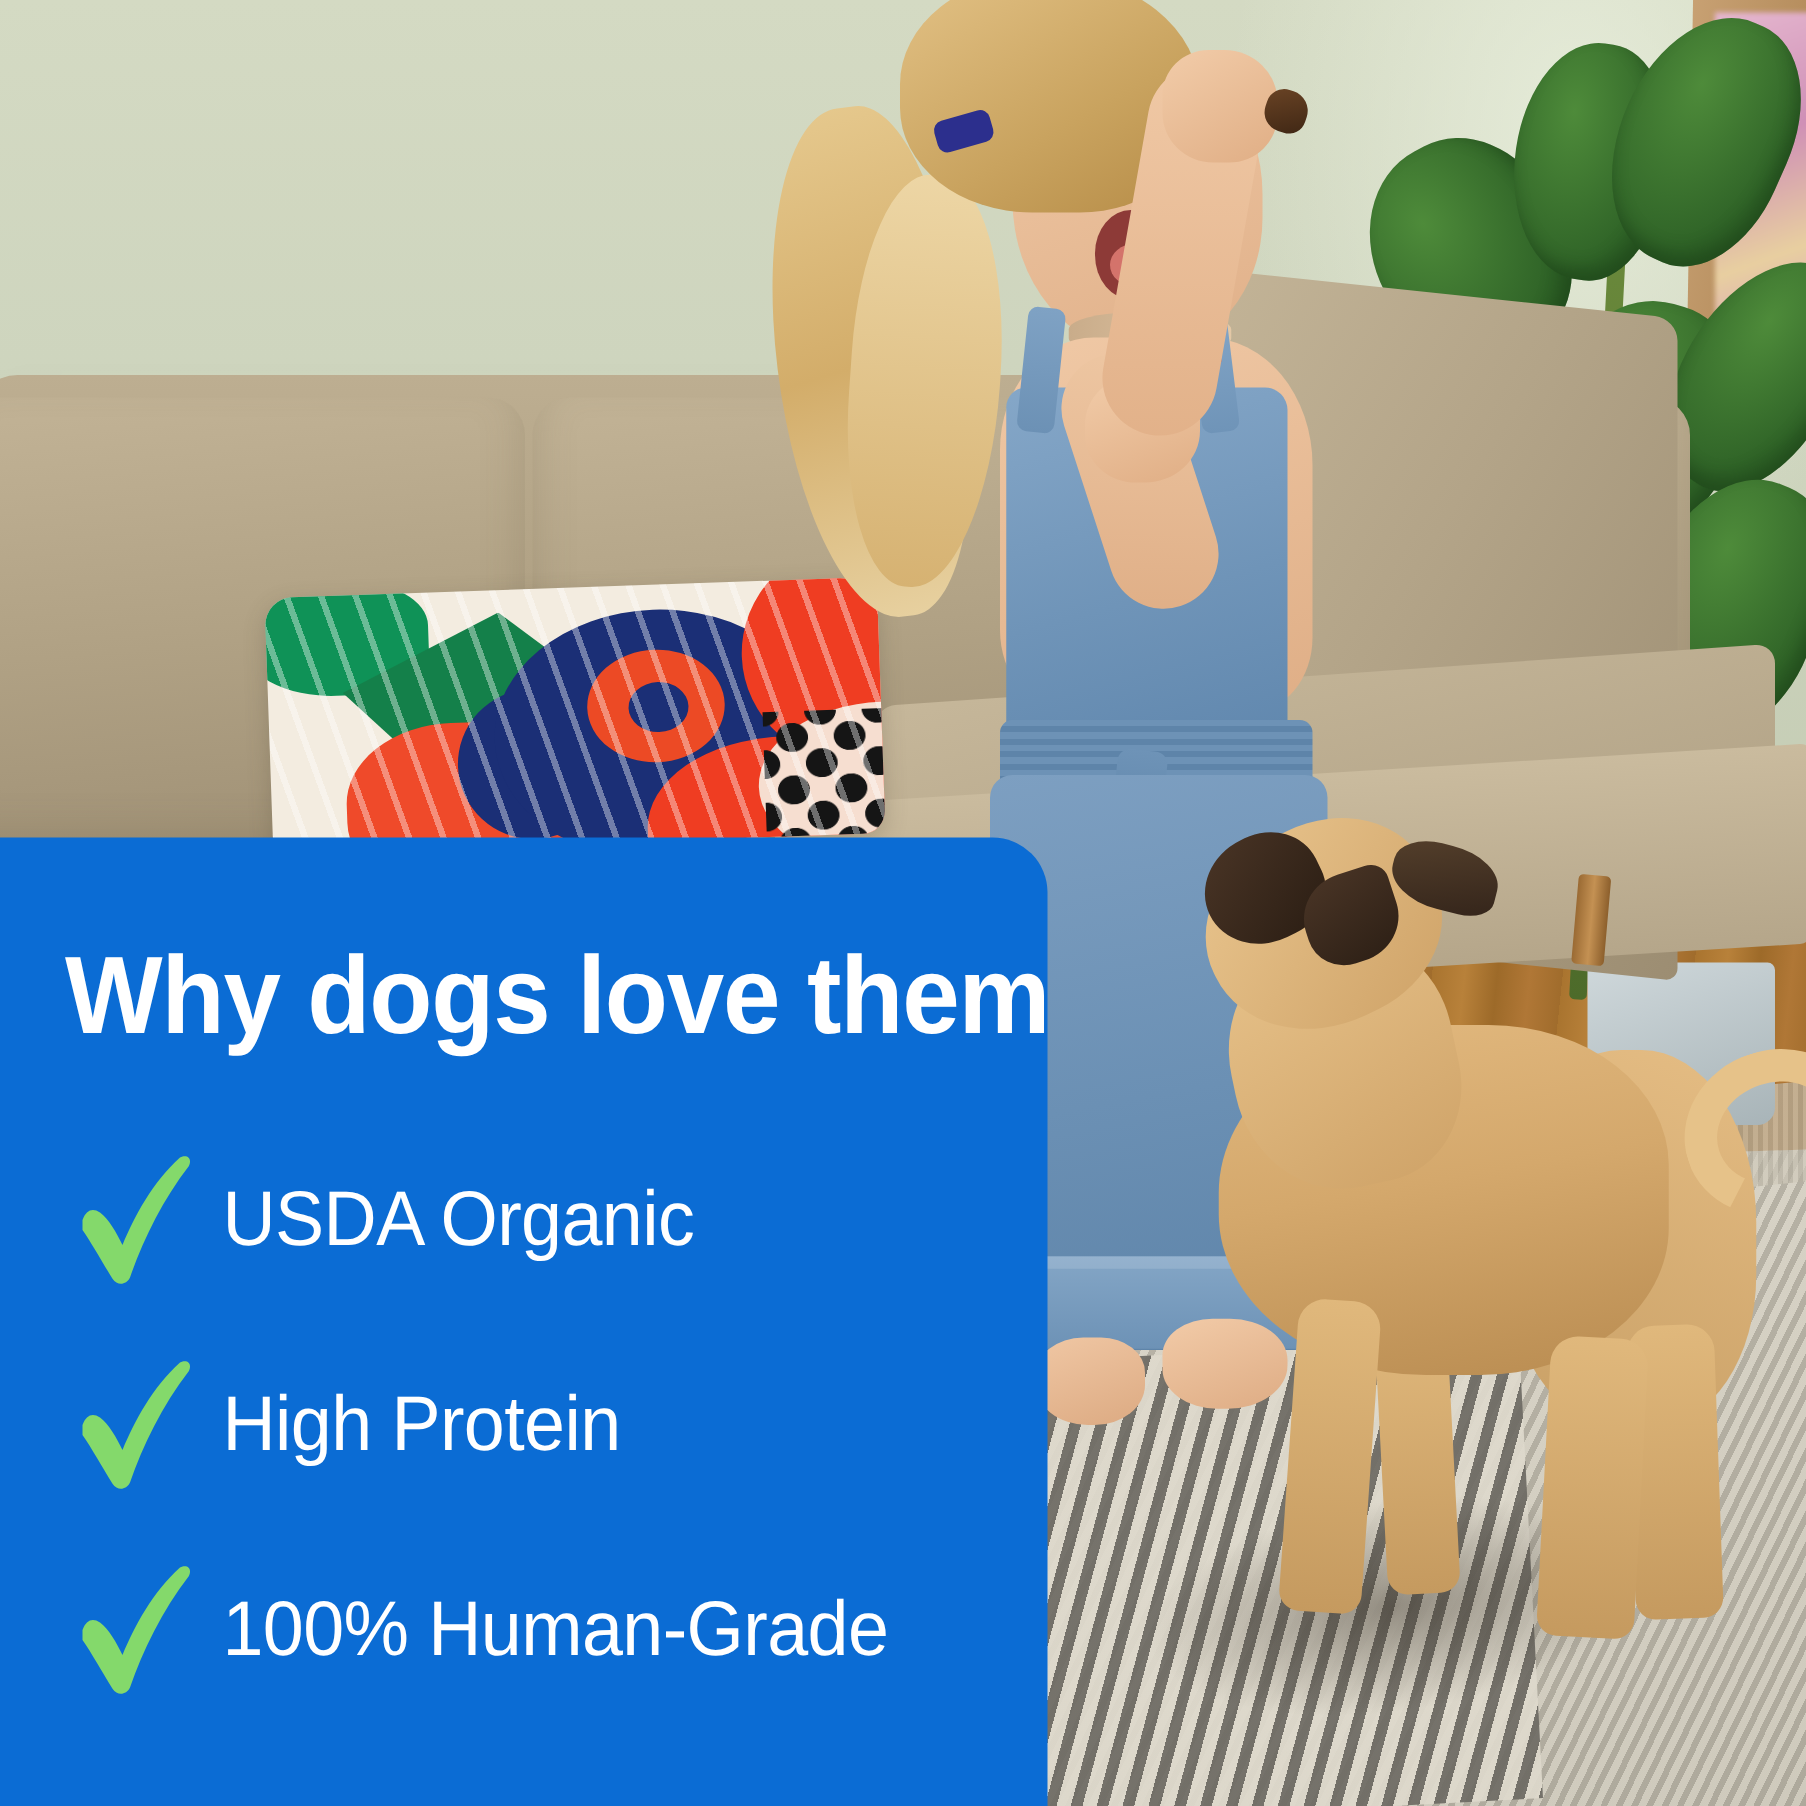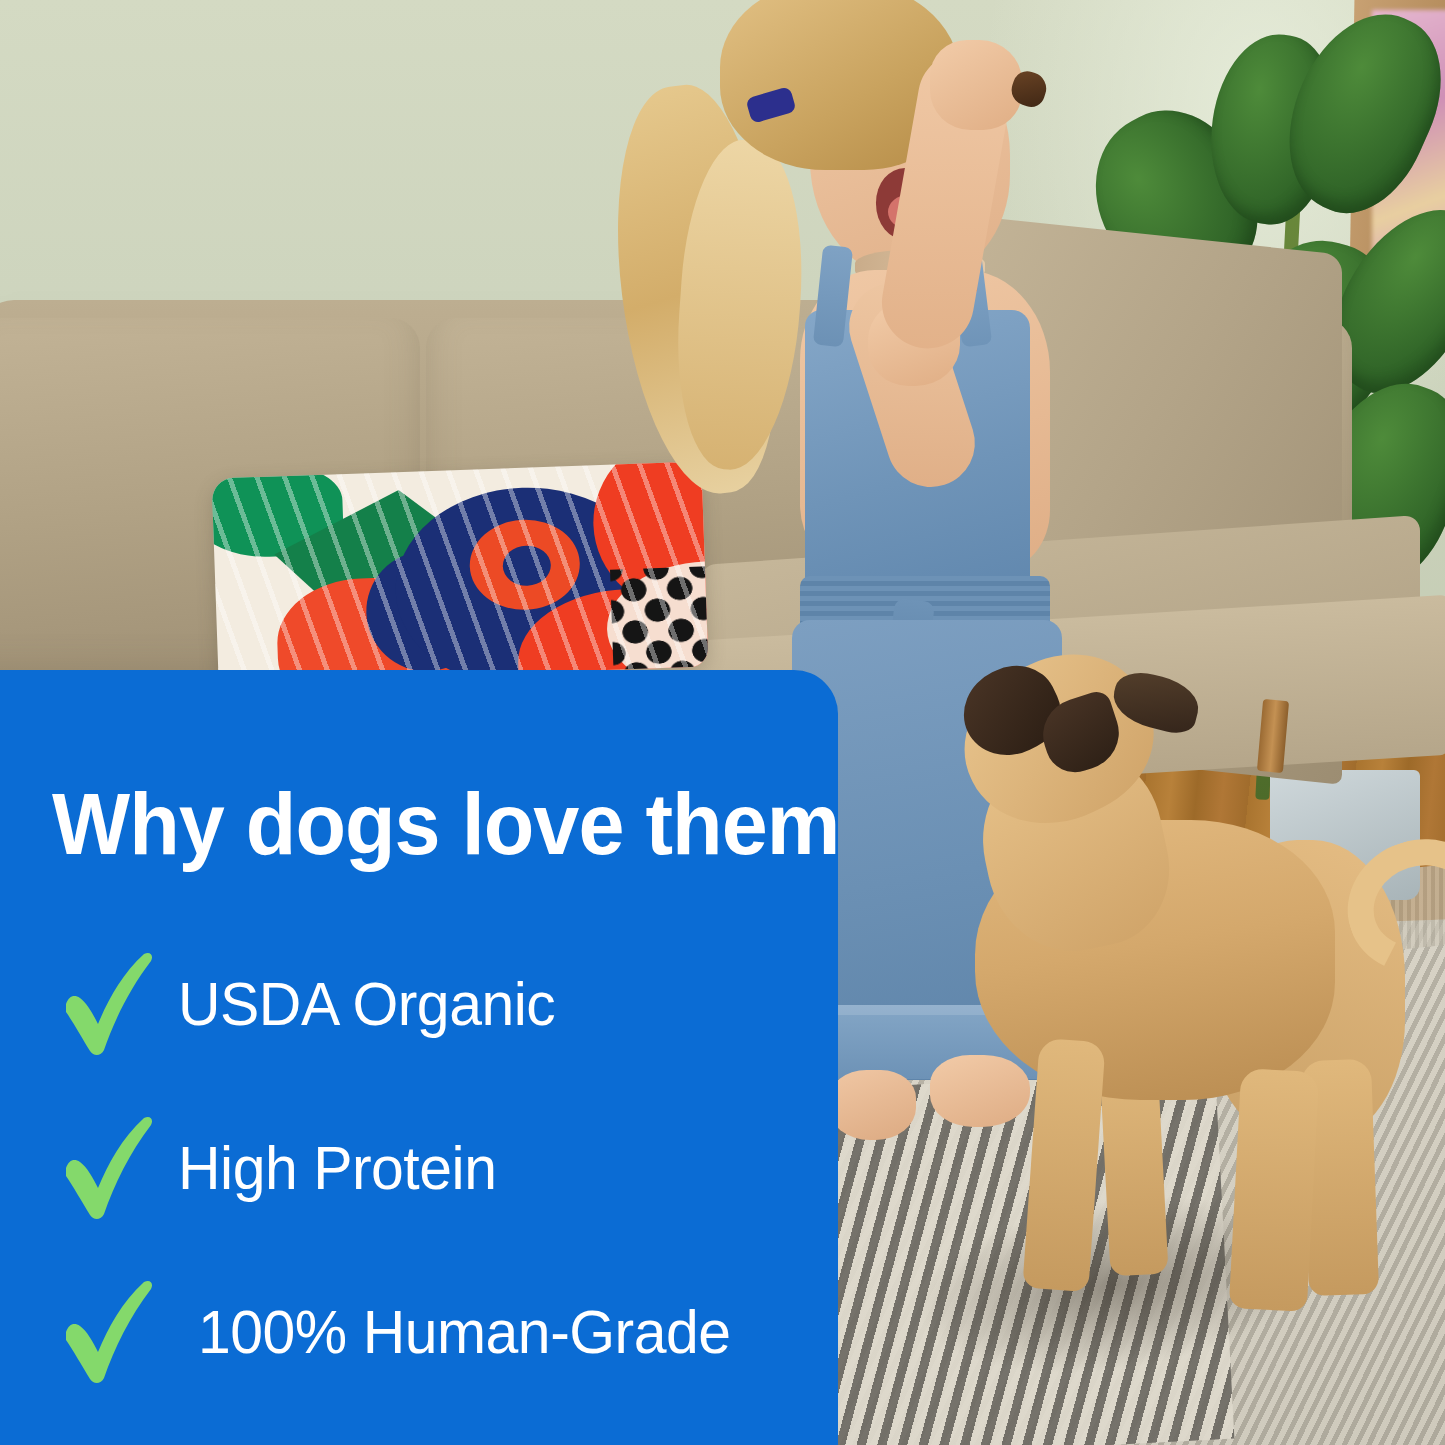--- a/index.html
+++ b/index.html
@@ -365,21 +365,20 @@
     background: #0b6cd4;
     border-radius: 0 44px 0 0;
     z-index: 20;
   }
   .panel-inner {
     position: absolute;
     left: 52px;
     top: 0;
     right: 0;
     bottom: 0;
-    margin-top: 28px;
   }
   .headline {
     position: absolute;
     left: 0;
     top: 82px;
     color: #ffffff;
     font-family: "Liberation Sans Narrow", "Liberation Sans", sans-serif;
     font-weight: 700;
     font-size: 88px;
     line-height: 1;
@@ -393,21 +392,21 @@
     left: 8px;
     top: 248px;
     width: 780px;
   }
   .benefit-row {
     display: flex;
     align-items: center;
     height: 116px;
     margin-bottom: 48px;
   }
-  .benefit-row:last-child { margin-bottom: 0; gap: 20px; }
+  .benefit-row:last-child { margin-bottom: 0; }
 
   .check-wrap {
     width: 118px;
     flex: 0 0 118px;
     display: flex;
     align-items: center;
     justify-content: flex-start;
   }
   .check-wrap svg { display: block; }
 

